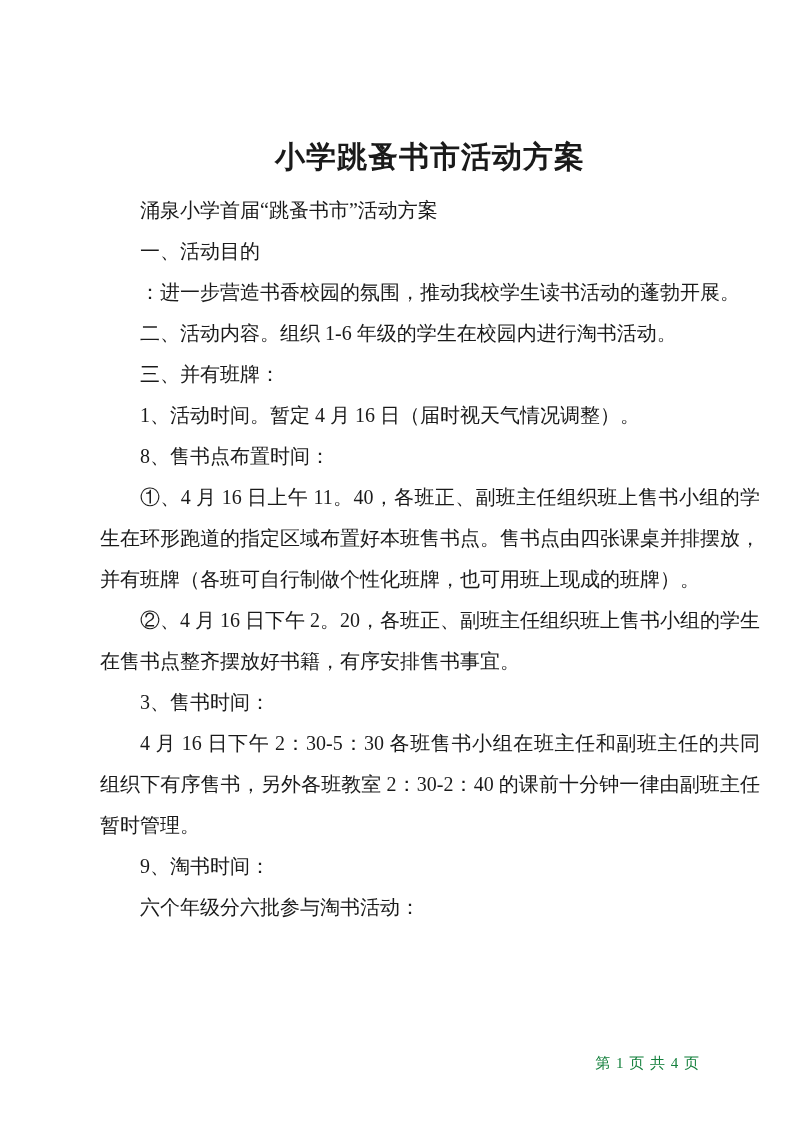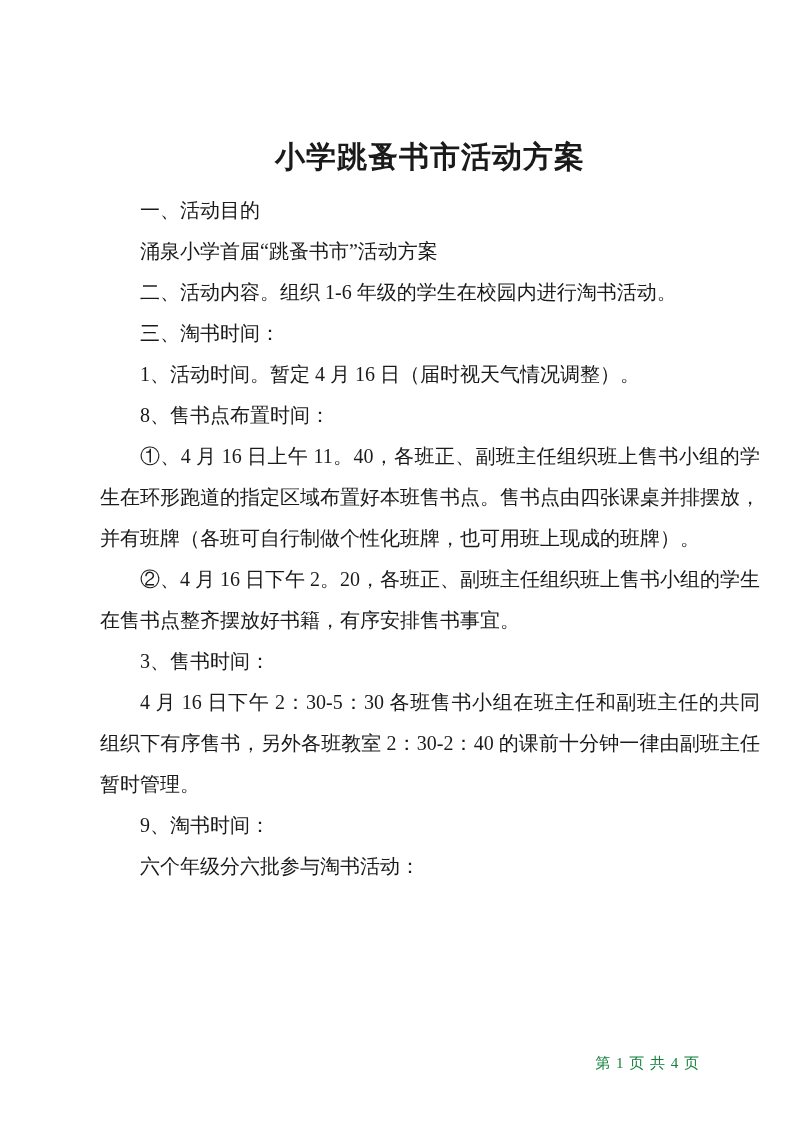--- a/index.html
+++ b/index.html
@@ -44,24 +44,25 @@
     letter-spacing: 1px;
   }
 </style>
 </head>
 <body>
 
 <div class="page">
 
   <h1 class="doc-title">小学跳蚤书市活动方案</h1>
 
+  <p class="para">涌泉小学首届“跳蚤书市”活动方案</p>
   <p class="para">一、活动目的</p>
-  <p class="para">涌泉小学首届“跳蚤书市”活动方案</p>
+  <p class="para">：进一步营造书香校园的氛围，推动我校学生读书活动的蓬勃开展。</p>
   <p class="para">二、活动内容。组织 1-6 年级的学生在校园内进行淘书活动。</p>
-  <p class="para">三、淘书时间：</p>
+  <p class="para">三、并有班牌：</p>
   <p class="para">1、活动时间。暂定 4 月 16 日（届时视天气情况调整）。</p>
   <p class="para">8、售书点布置时间：</p>
   <p class="para">①、4 月 16 日上午 11。40，各班正、副班主任组织班上售书小组的学生在环形跑道的指定区域布置好本班售书点。售书点由四张课桌并排摆放，并有班牌（各班可自行制做个性化班牌，也可用班上现成的班牌）。</p>
   <p class="para">②、4 月 16 日下午 2。20，各班正、副班主任组织班上售书小组的学生在售书点整齐摆放好书籍，有序安排售书事宜。</p>
   <p class="para">3、售书时间：</p>
   <p class="para">4 月 16 日下午 2：30-5：30 各班售书小组在班主任和副班主任的共同组织下有序售书，另外各班教室 2：30-2：40 的课前十分钟一律由副班主任暂时管理。</p>
   <p class="para">9、淘书时间：</p>
   <p class="para">六个年级分六批参与淘书活动：</p>
 
   <div class="footer">

